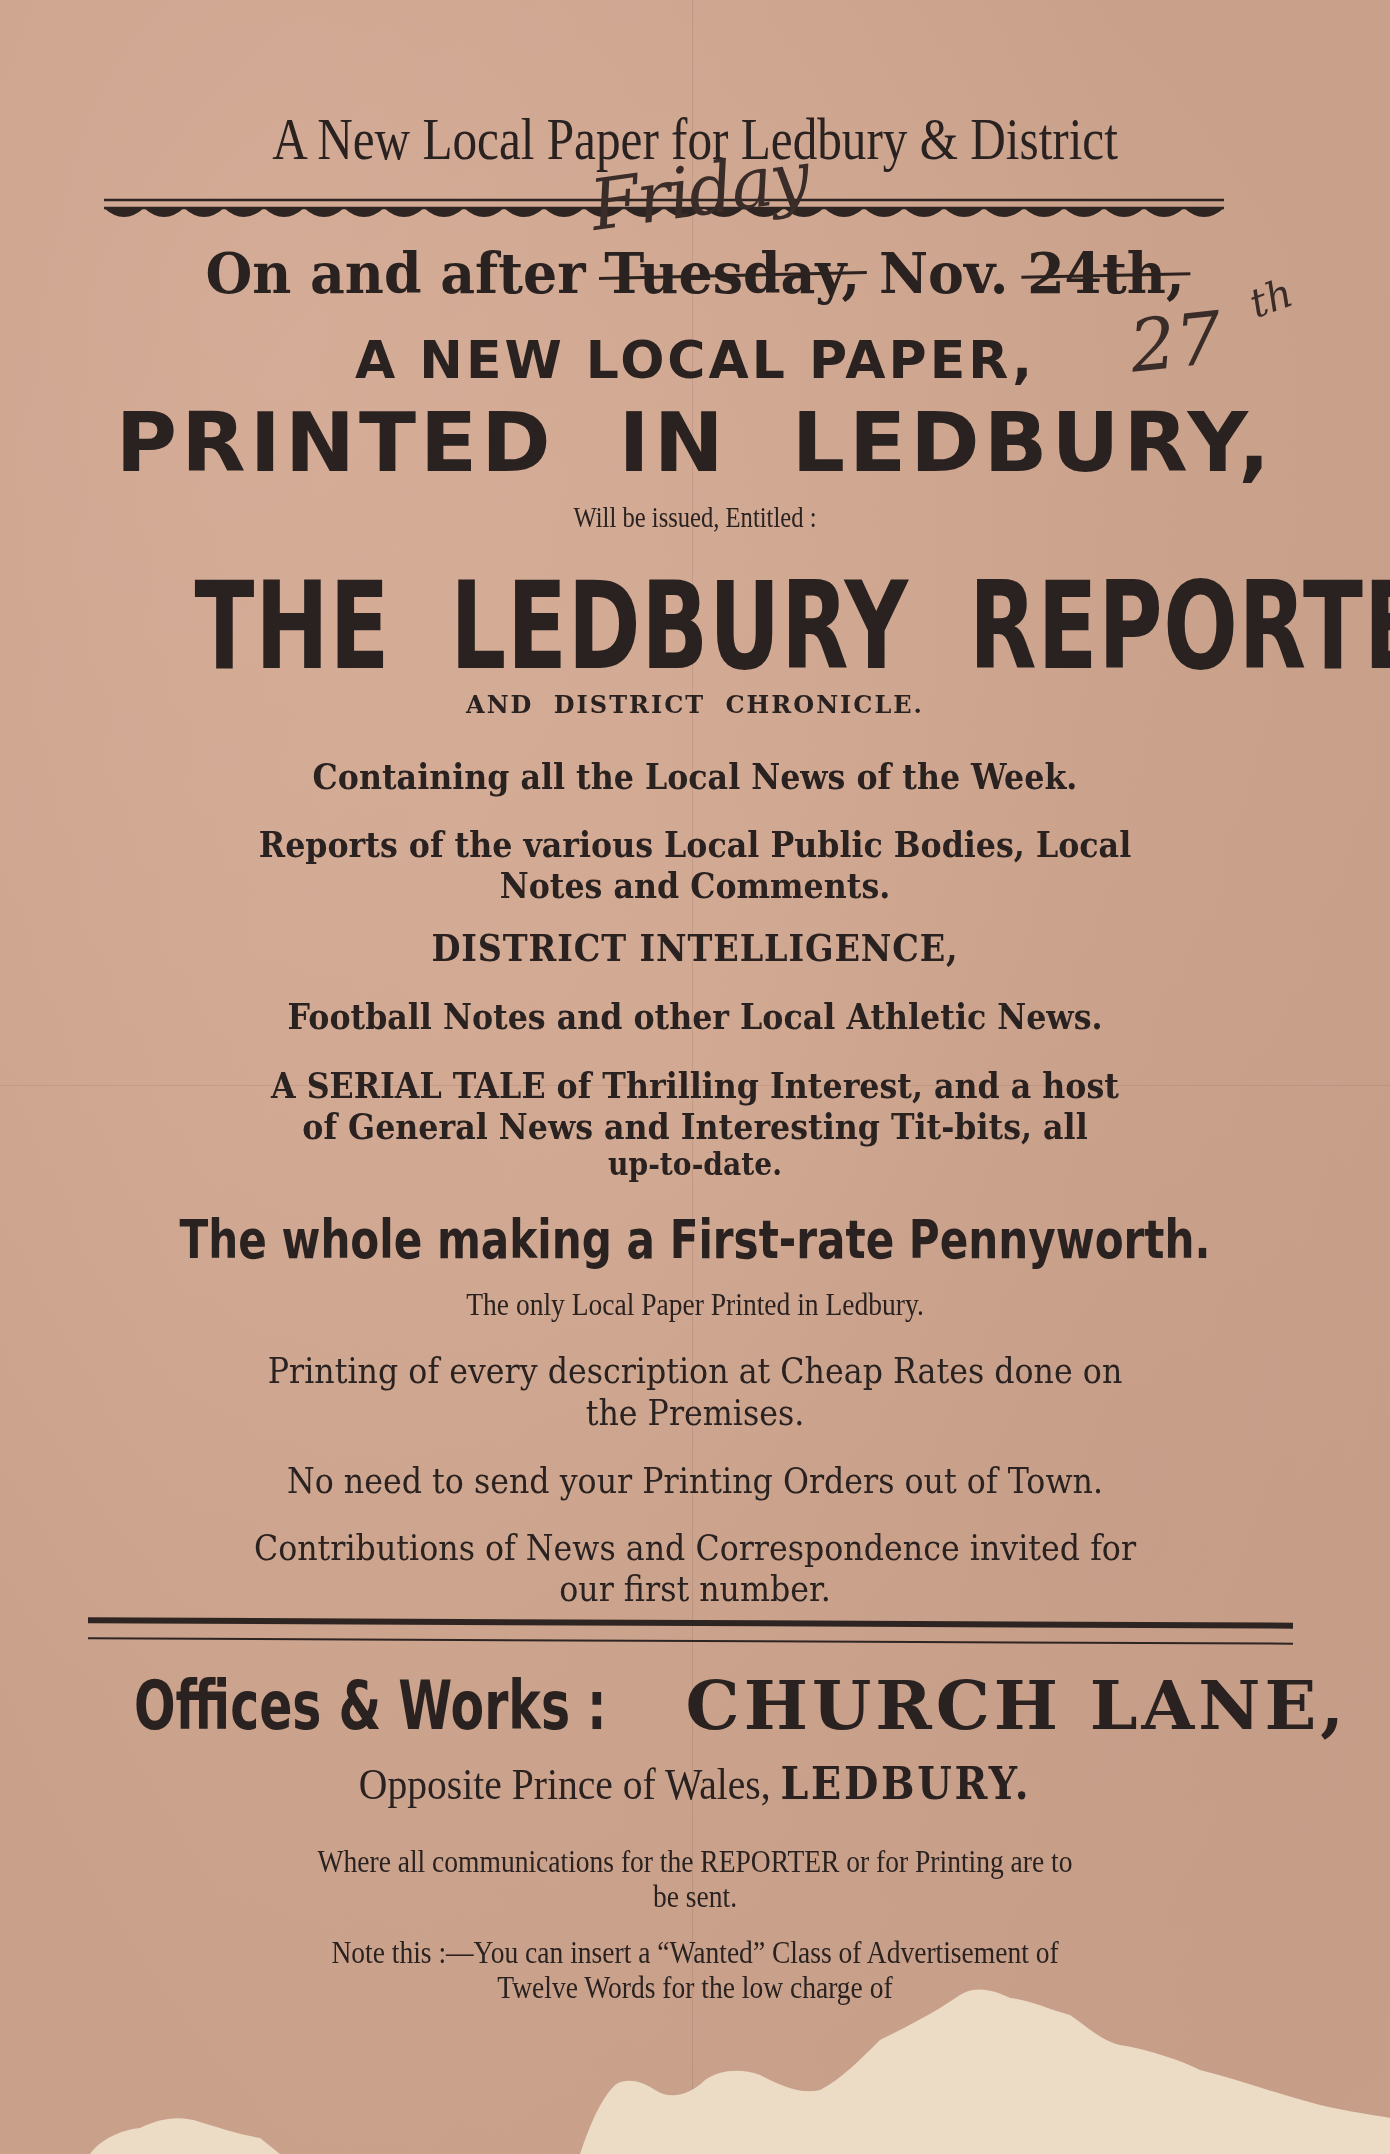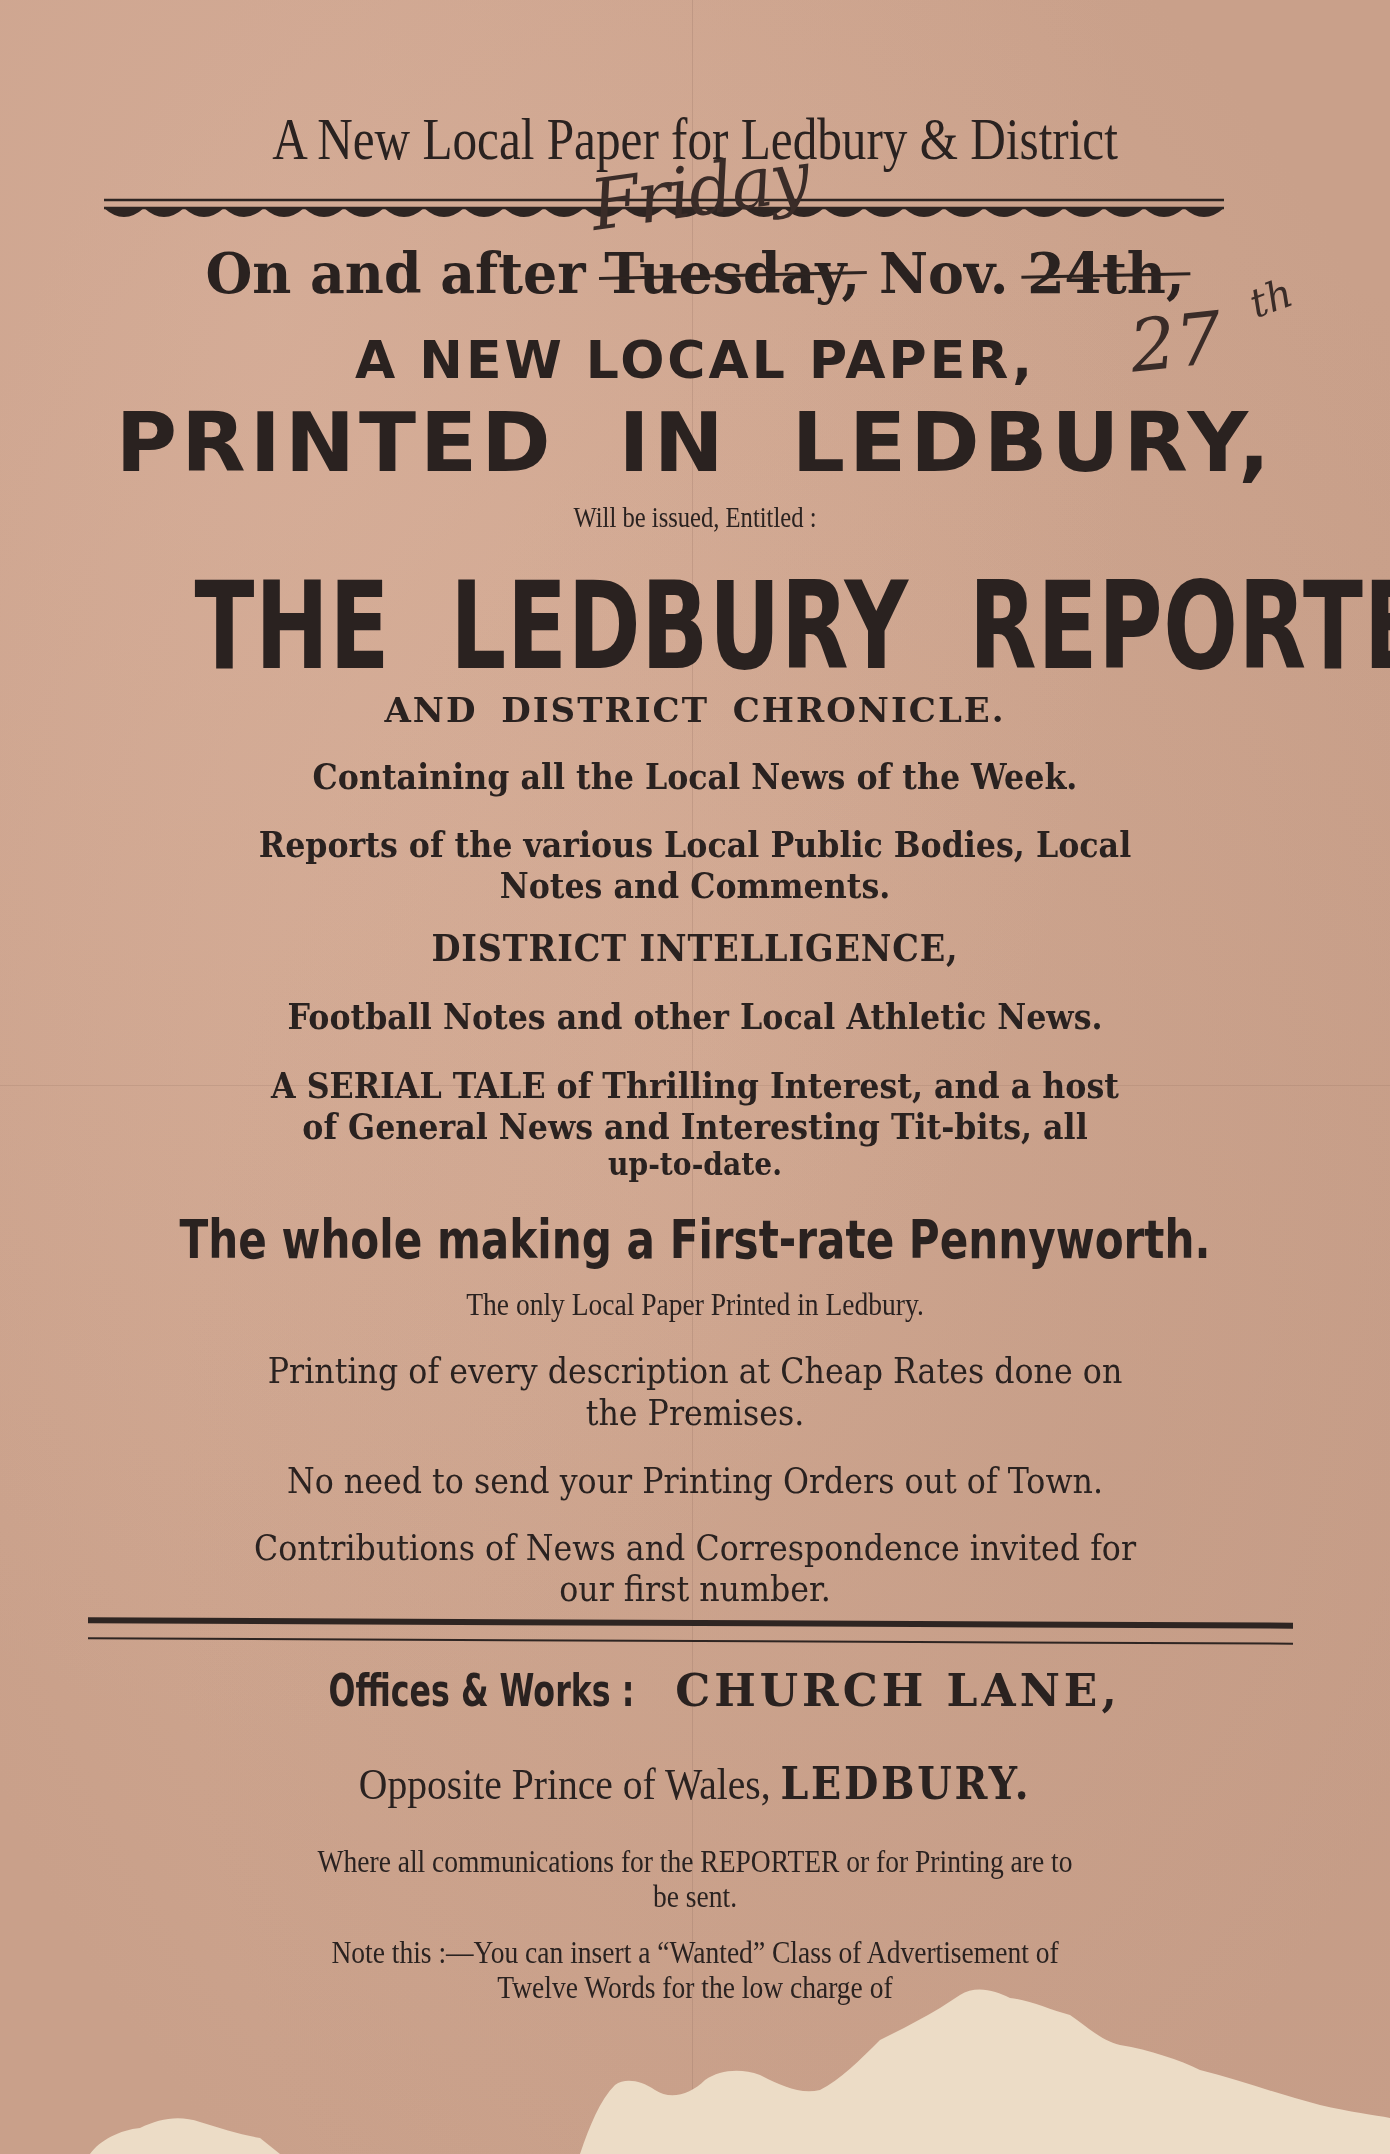--- a/index.html
+++ b/index.html
@@ -51,21 +51,21 @@
     .hw-27 { left: 1130px; top: 300px; font-size: 72px; transform: rotate(-6deg); }
     .hw-th { left: 1250px; top: 275px; font-size: 40px; transform: rotate(-20deg); }
 
     .new-local { top: 330px; font-size: 52px; letter-spacing: 3px; }
     .printed { top: 395px; font-size: 82px; letter-spacing: 4px; word-spacing: 30px; transform: scaleX(1.02); }
     .issued { top: 500px; font-size: 30px; transform: scaleX(0.82); }
     .reporter {
       top: 555px; font-size: 122px; letter-spacing: 1px; word-spacing: 40px;
       transform: scaleX(0.72); font-family: "DejaVu Sans", sans-serif; font-weight: bold;
     }
-    .chronicle { top: 690px; font-size: 34px; letter-spacing: 2px; word-spacing: 10px; }
+    .chronicle { top: 690px; font-size: 24px; letter-spacing: 2px; word-spacing: 10px; }
 
     .body-line { font-size: 36px; transform: scaleX(0.88); }
     .l-containing { top: 755px; }
     .l-reports1 { top: 823px; }
     .l-reports2 { top: 864px; }
     .l-district { top: 925px; font-size: 38px; letter-spacing: 1px; }
     .l-football { top: 995px; }
     .l-serial1 { top: 1064px; }
     .l-serial2 { top: 1105px; }
     .l-serial3 { top: 1145px; font-size: 32px; }
@@ -78,21 +78,21 @@
     .only-local { top: 1286px; font-size: 32px; transform: scaleX(0.86); }
     .l-printing1 { top: 1350px; }
     .l-printing2 { top: 1392px; }
     .l-noneed { top: 1460px; }
     .l-contrib1 { top: 1527px; }
     .l-contrib2 { top: 1568px; }
 
     .rule-thick { position:absolute; left: 88px; width: 1205px; top: 1620px; height: 6px; background:#2e2522; transform: rotate(0.25deg); }
     .rule-thin  { position:absolute; left: 88px; width: 1205px; top: 1640px; height: 2px; background:#2e2522; transform: rotate(0.25deg); }
 
-    .offices { top: 1665px; font-size: 44px; }
+    .offices { top: 1665px; font-size: 68px; }
     .offices .ow { display:inline-block; transform: scaleX(0.72); font-family: "DejaVu Sans", sans-serif; font-weight: bold; margin-right: -30px; }
     .offices .cl { display:inline-block; letter-spacing: 4px; font-family: "DejaVu Serif", serif; font-weight: bold; }
     .opposite { top: 1758px; font-size: 44px; transform: scaleX(0.9); }
     .opposite .led { letter-spacing: 3px; font-family: "DejaVu Serif", serif; font-weight: bold; }
     .where1 { top: 1843px; font-size: 32px; transform: scaleX(0.86); }
     .where2 { top: 1878px; font-size: 32px; transform: scaleX(0.86); }
     .note1 { top: 1934px; font-size: 32px; transform: scaleX(0.86); }
     .note2 { top: 1969px; font-size: 32px; transform: scaleX(0.86); }
 
     .tear { position: absolute; left: 0; top: 0; width: 1390px; height: 2154px; pointer-events: none; }

